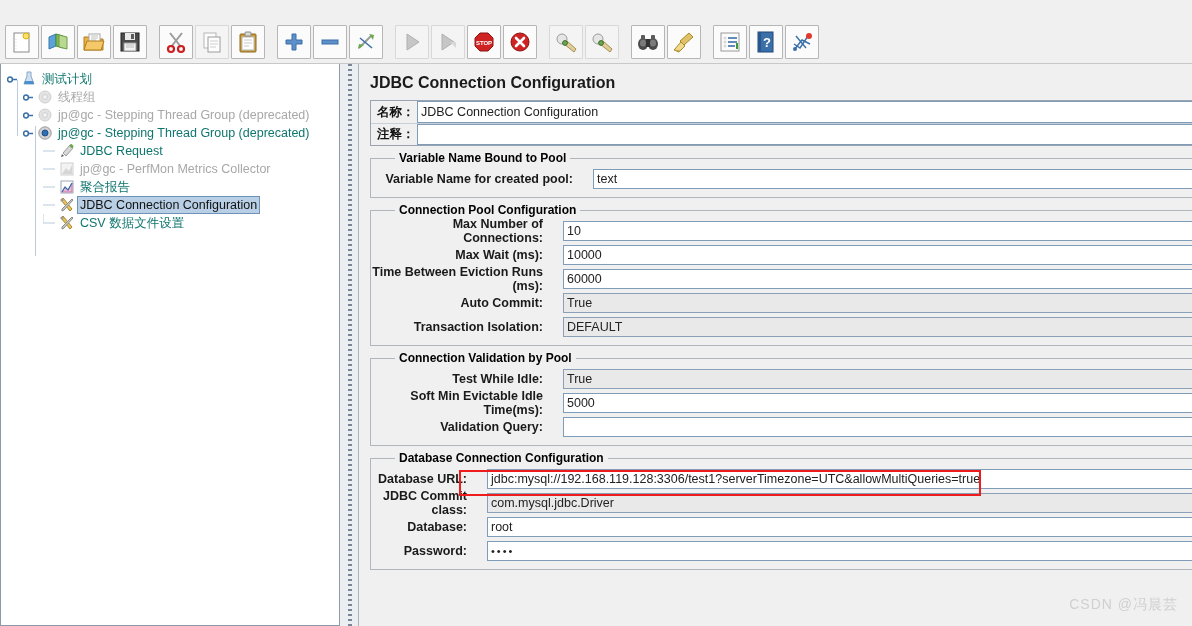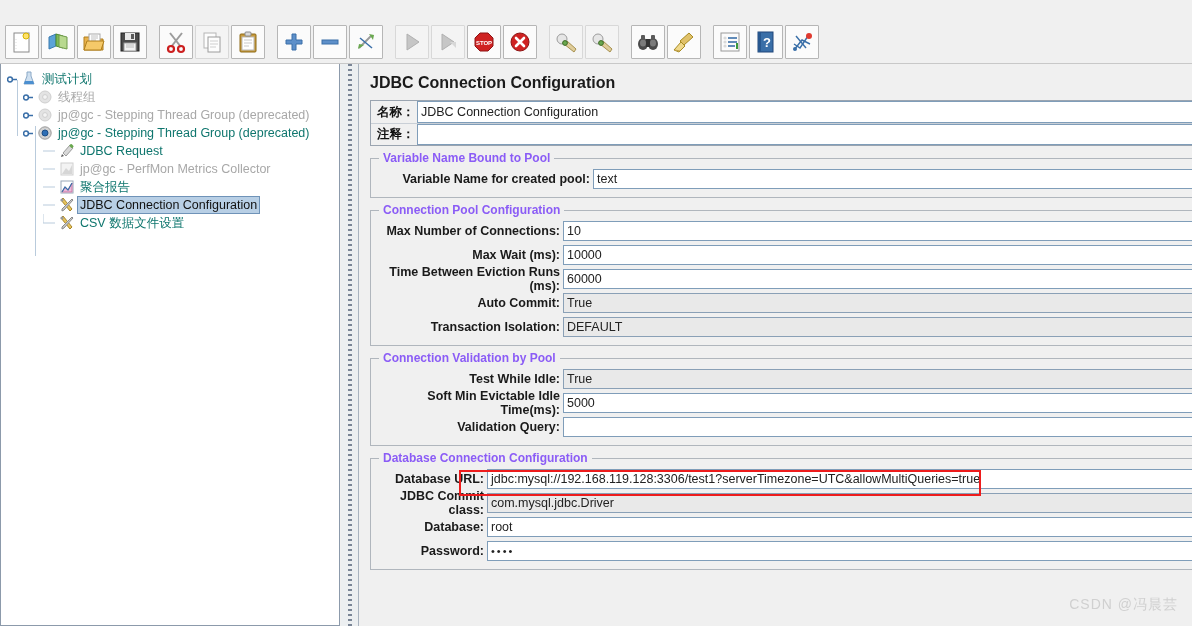--- a/index.html
+++ b/index.html
@@ -104,27 +104,27 @@
     display:flex; align-items:center; padding-left:3px;
     font-size:12.5px; color:#222;
   }
 
   .group {
     position:relative; margin:12px 0 0 10px; width:1182px;
     border:1px solid #b0b6bd; border-right:none; padding:10px 0 8px 0;
     background:#f0f0f0;
   }
   .group > .gtitle {
-    position:absolute; top:-8px; left:8px; background:#f0f0f0;
-    padding:0 4px; font-size:12px; font-weight:bold; color:#8b5cf6;
+    position:absolute; top:-8px; left:24px; background:#f0f0f0;
+    padding:0 4px; font-size:12px; font-weight:bold; color:#000000;
   }
   .frow { display:flex; align-items:stretch; height:20px; margin-bottom:4px; }
   .frow:last-child { margin-bottom:0; }
   .flabel {
-    width:192px; flex:0 0 192px; text-align:right; padding-right:3px;
+    width:192px; flex:0 0 192px; text-align:right; padding-right:20px;
     font-size:12.5px; font-weight:bold; color:#1a1a1a;
     display:flex; align-items:center; justify-content:flex-end;
   }
   .finput {
     flex:1; background:#ffffff; border:1px solid #7f9db9; border-right:none;
     display:flex; align-items:center; padding-left:3px;
     font-size:12.5px; color:#222; min-width:0;
   }
   .fcombo {
     flex:1; background:#e9e9e9; border:1px solid #8aa0b6; border-right:none;

